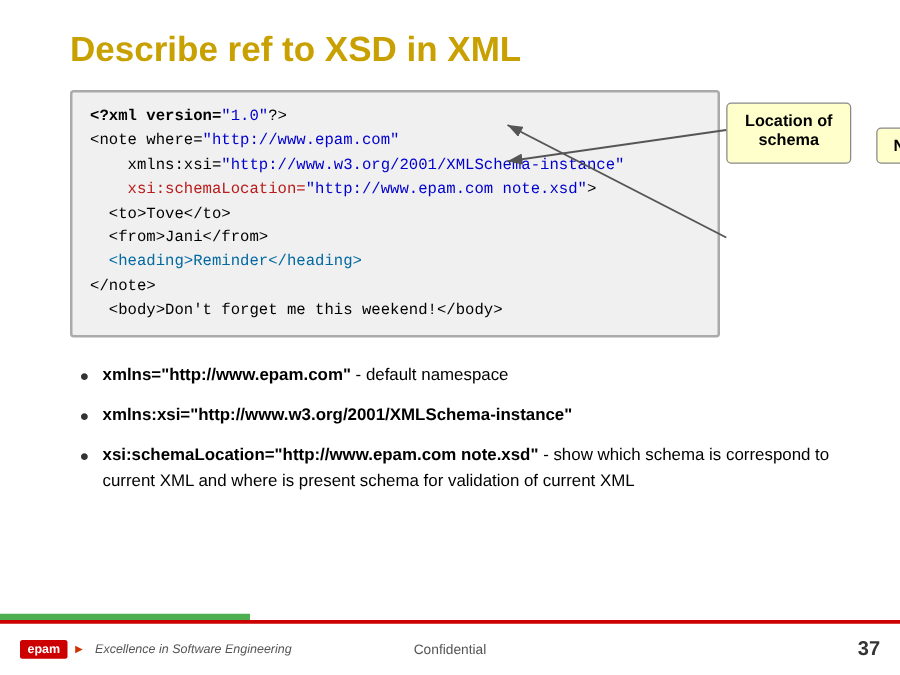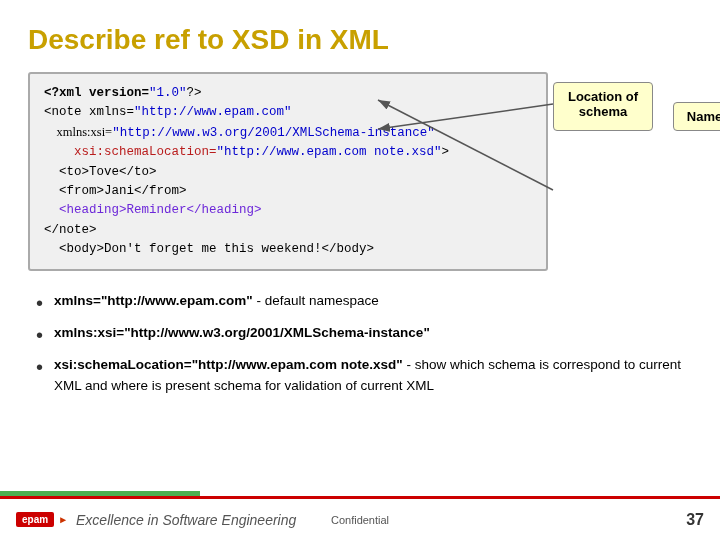--- a/index.html
+++ b/index.html
@@ -11,21 +11,21 @@
       font-family: Arial, sans-serif;
       overflow: hidden;
       position: relative;
     }
 
     .slide {
       width: 720px;
       height: 540px;
       background: #ffffff;
       position: relative;
-      padding: 24px 36px 60px 28px;
+      padding: 24px 36px 60px 56px;
     }
 
     .title {
       color: #c8a000;
       font-size: 28px;
       font-weight: bold;
       margin-bottom: 16px;
     }
 
     .code-block {
@@ -97,21 +97,21 @@
       padding: 0 16px;
     }
 
     .footer-logo {
       display: flex;
       align-items: center;
       gap: 8px;
     }
 
     .footer-tagline {
-      font-size: 14px;
+      font-size: 10px;
       color: #555;
       font-style: italic;
     }
 
     .footer-confidential {
       font-size: 11px;
       color: #555;
       position: absolute;
       left: 50%;
       transform: translateX(-50%);
@@ -135,26 +135,26 @@
 </head>
 <body>
 
 <div class="slide">
 
   <div class="title">Describe ref to XSD in XML</div>
 
   <div style="position: relative; display: flex;">
     <div class="code-block">
       <div><span style="color:#000;font-weight:bold;">&lt;?xml version=</span><span style="color:#0000cc;">"1.0"</span><span style="color:#000;">?&gt;</span></div>
-      <div><span style="color:#000;">&lt;note </span><span style="color:#000;">xmlns=</span><span style="color:#0000cc;">"http://www.epam.com"</span></div>
-      <div><span style="color:#000;font-family:Liberation Serif, serif;">&nbsp;&nbsp;&nbsp;&nbsp;xmlns:xsi=</span><span style="color:#0000cc;">"http://www.w3.org/2001/XMLSchema-instance"</span></div>
+      <div><span style="color:#000;">&lt;note </span><span style="color:#000;">where=</span><span style="color:#0000cc;">"http://www.epam.com"</span></div>
+      <div><span style="color:#000;">&nbsp;&nbsp;&nbsp;&nbsp;xmlns:xsi=</span><span style="color:#0000cc;">"http://www.w3.org/2001/XMLSchema-instance"</span></div>
       <div><span style="color:#b91c1c;">&nbsp;&nbsp;&nbsp;&nbsp;xsi:schemaLocation=</span><span style="color:#0000cc;">"http://www.epam.com note.xsd"</span><span style="color:#000;">&gt;</span></div>
       <div><span style="color:#000;">&nbsp;&nbsp;&lt;to&gt;Tove&lt;/to&gt;</span></div>
       <div><span style="color:#000;">&nbsp;&nbsp;&lt;from&gt;Jani&lt;/from&gt;</span></div>
-      <div><span style="color:#6d28d9;text-align:right;">&nbsp;&nbsp;&lt;heading&gt;Reminder&lt;/heading&gt;</span></div>
+      <div><span style="color:#0369a1;text-align:right;">&nbsp;&nbsp;&lt;heading&gt;Reminder&lt;/heading&gt;</span></div>
       <div><span style="color:#000;">&lt;/note&gt;</span></div>
       <div><span style="color:#000;">&nbsp;&nbsp;&lt;body&gt;Don't forget me this weekend!&lt;/body&gt;</span></div>
     </div>
 
     <div style="position: absolute; left: 525px; top: 0px; display: flex; flex-direction: row; gap: 20px;">
       <div class="callout-box" style="margin-top: 10px;">
         Location of<br>schema
       </div>
       <div class="callout-box" style="margin-top: 30px;">
         Namespace

